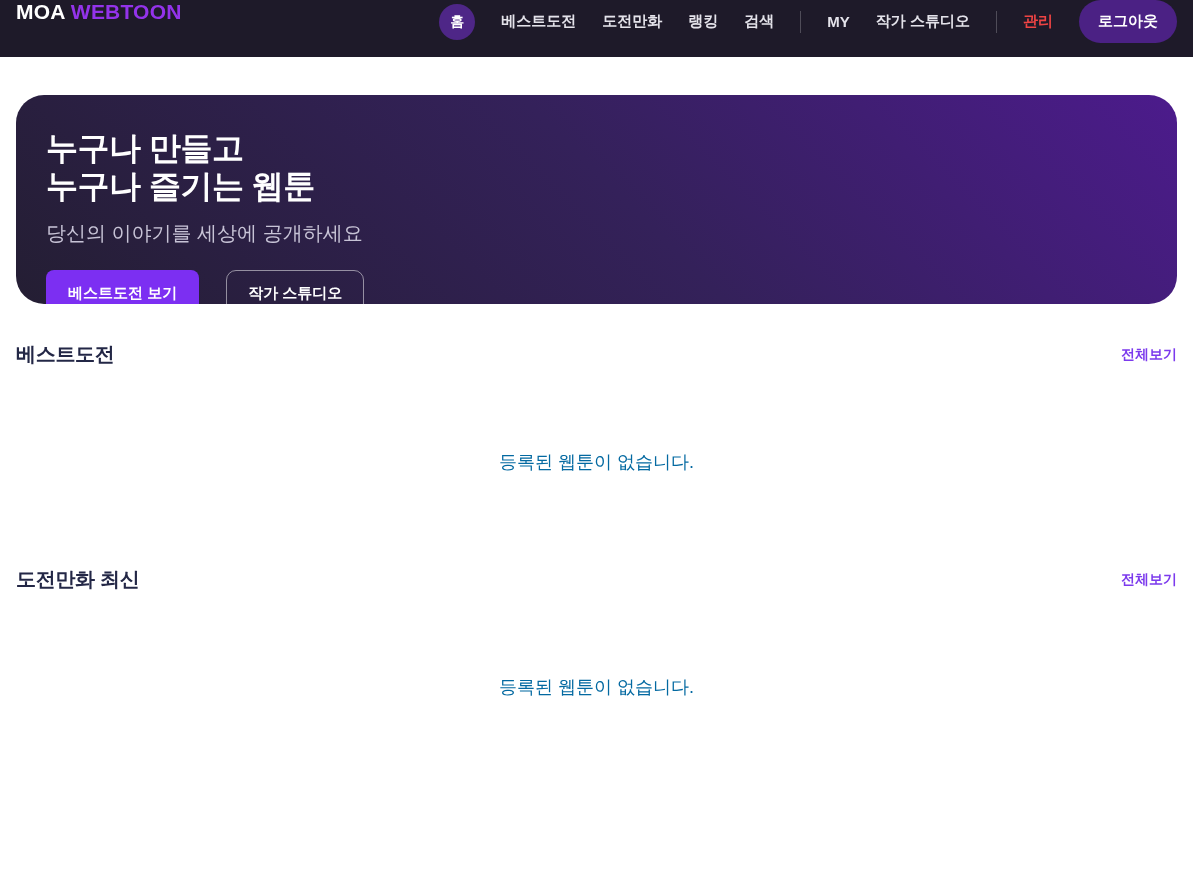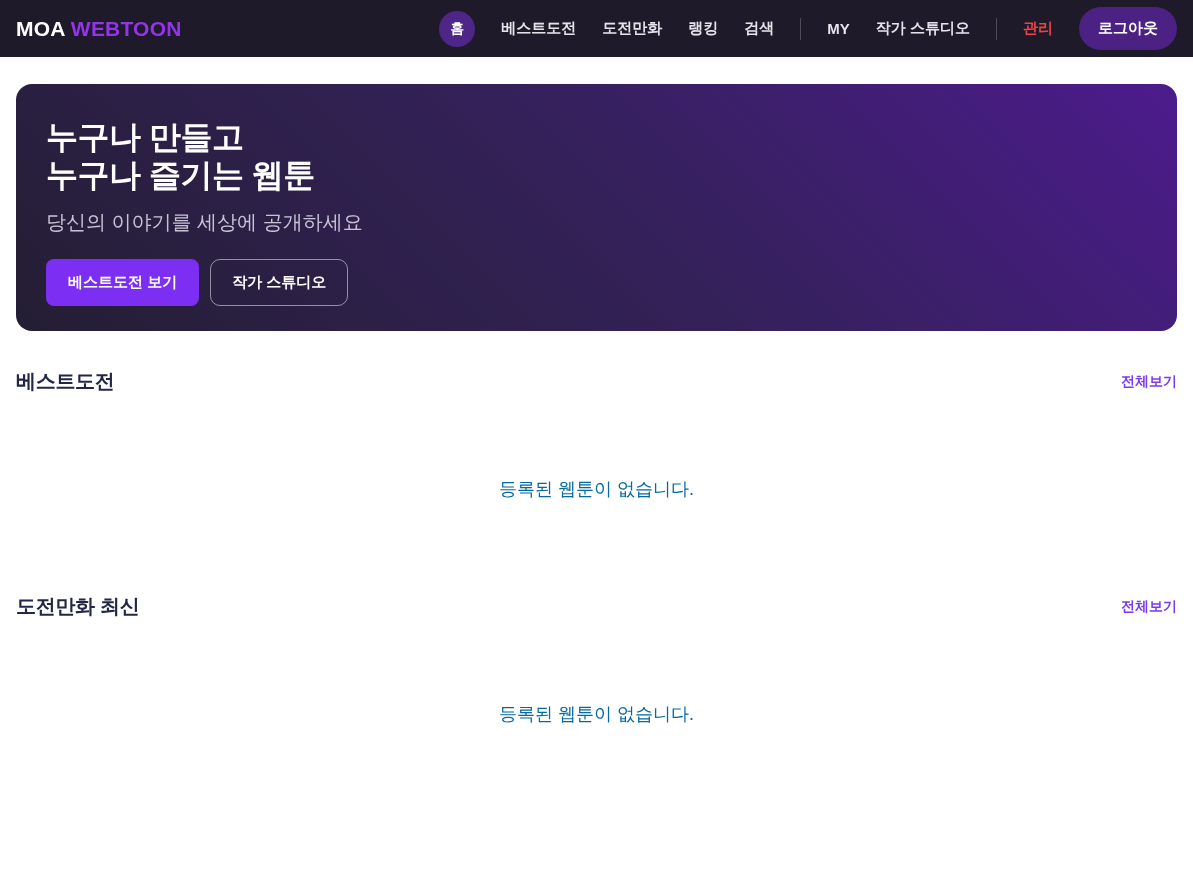--- a/index.html
+++ b/index.html
@@ -8,21 +8,21 @@
     min-height: 869px;
     background: #ffffff;
     font-family: "Liberation Sans", sans-serif;
   }
 
   
   .header {
     height: 57px;
     background: #1e1a29;
     display: flex;
-    align-items: center;
+    align-items: flex-start;
     justify-content: space-between;
     padding: 0 16px;
   }
   .logo {
     font-size: 21px;
     font-weight: 800;
     letter-spacing: 0.2px;
     color: #ffffff;
     cursor: pointer;
     white-space: nowrap;
@@ -65,44 +65,44 @@
     border: none;
     border-radius: 999px;
     padding: 12px 19px;
     cursor: pointer;
     font-family: inherit;
     white-space: nowrap;
   }
 
   
   .hero {
-    margin: 27px 16px 0;
-    height: 247px;
-    border-radius: 16px;
+    margin: 38px 16px 0;
+    height: 209px;
+    border-radius: 28px;
     padding: 34px 30px;
     background: linear-gradient(225deg, #4c1b8c 0%, #34215a 48%, #241e33 100%);
     overflow: hidden;
   }
   .hero-title {
     color: #ffffff;
     font-size: 32px;
     font-weight: 800;
     line-height: 1.2;
     letter-spacing: -0.5px;
   }
   .hero-subtitle {
     margin-top: 14px;
     color: #c7c3d6;
     font-size: 20px;
     font-weight: 400;
   }
   .hero-actions {
     margin-top: 23px;
     display: flex;
-    gap: 11px;
+    gap: 27px;
   }
   .btn-primary {
     background: #7c2ff2;
     color: #ffffff;
     font-size: 15px;
     font-weight: 700;
     border: none;
     border-radius: 8px;
     padding: 14px 22px;
     cursor: pointer;

